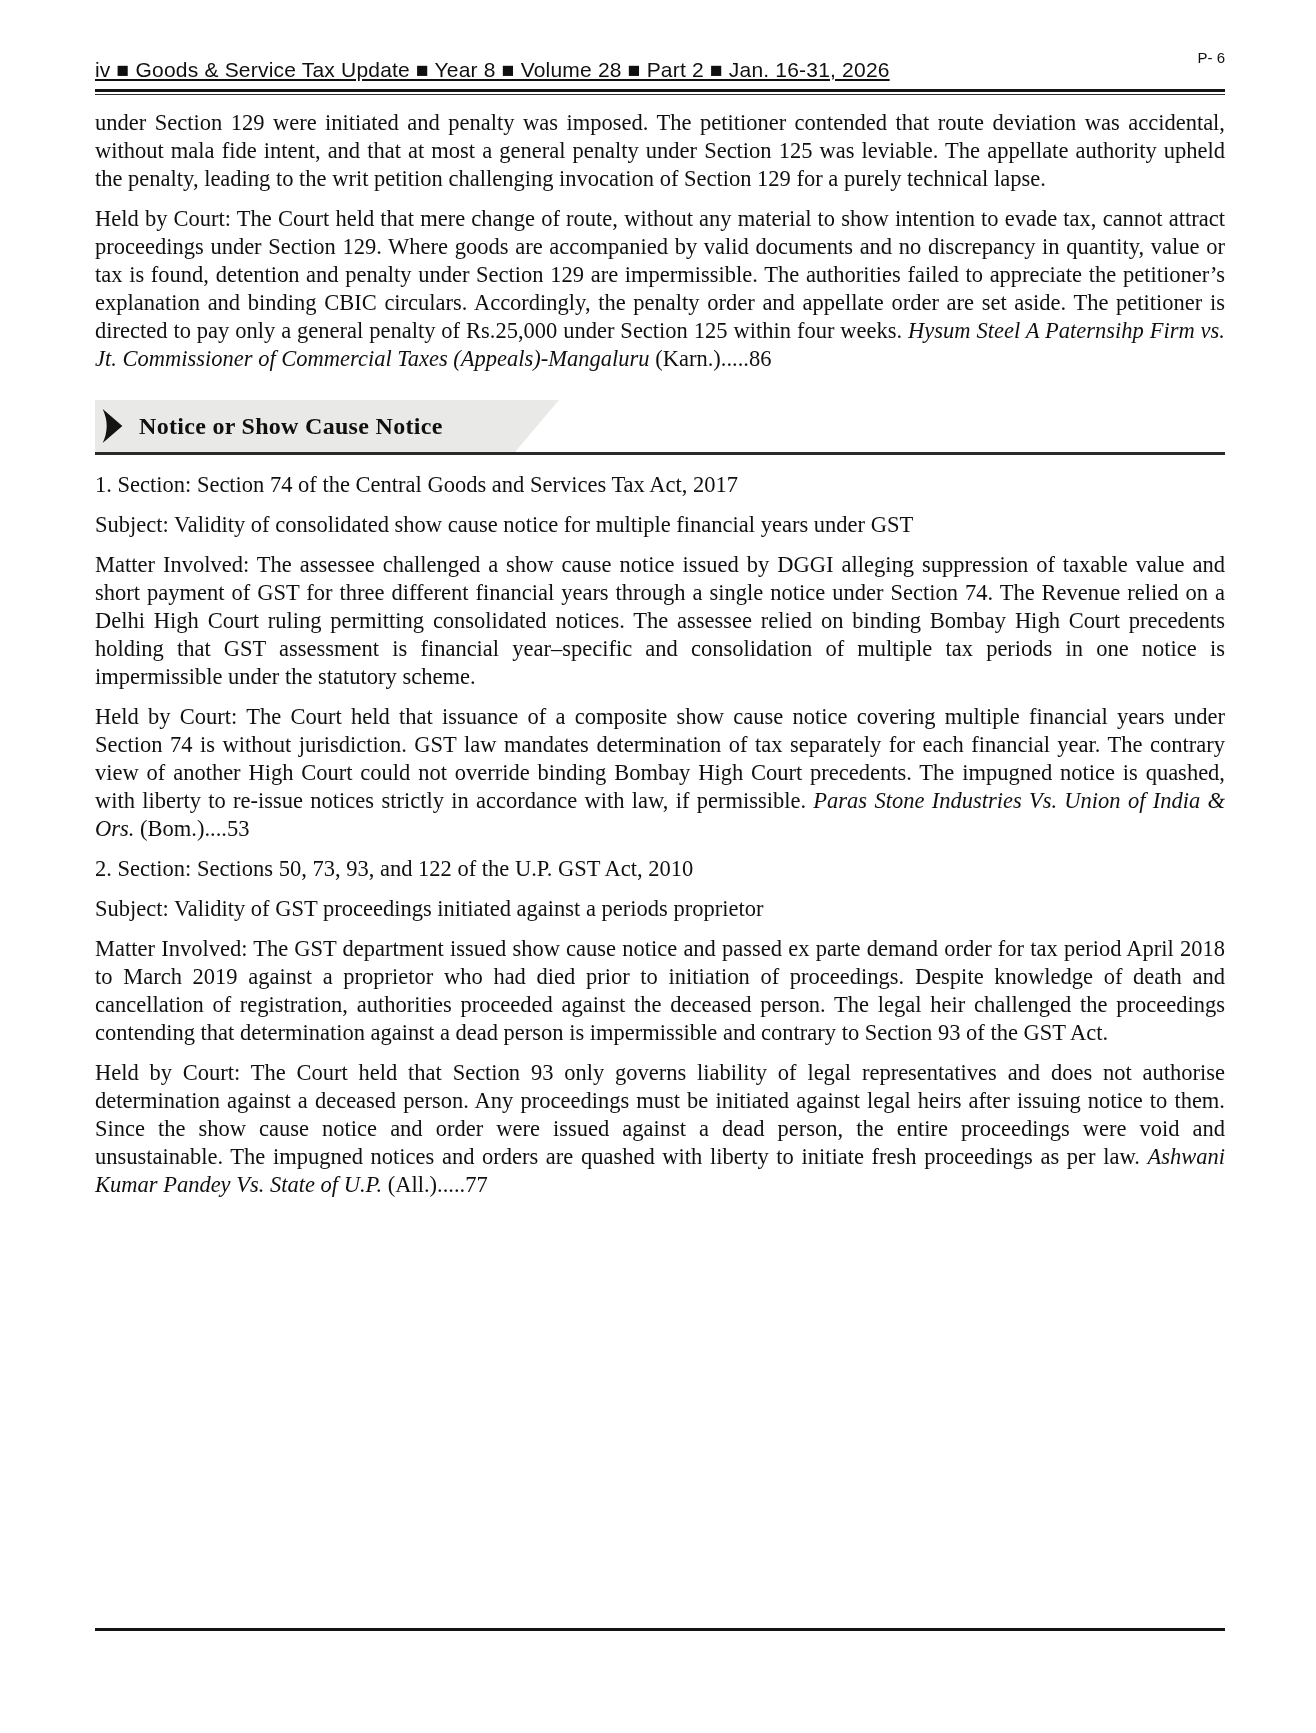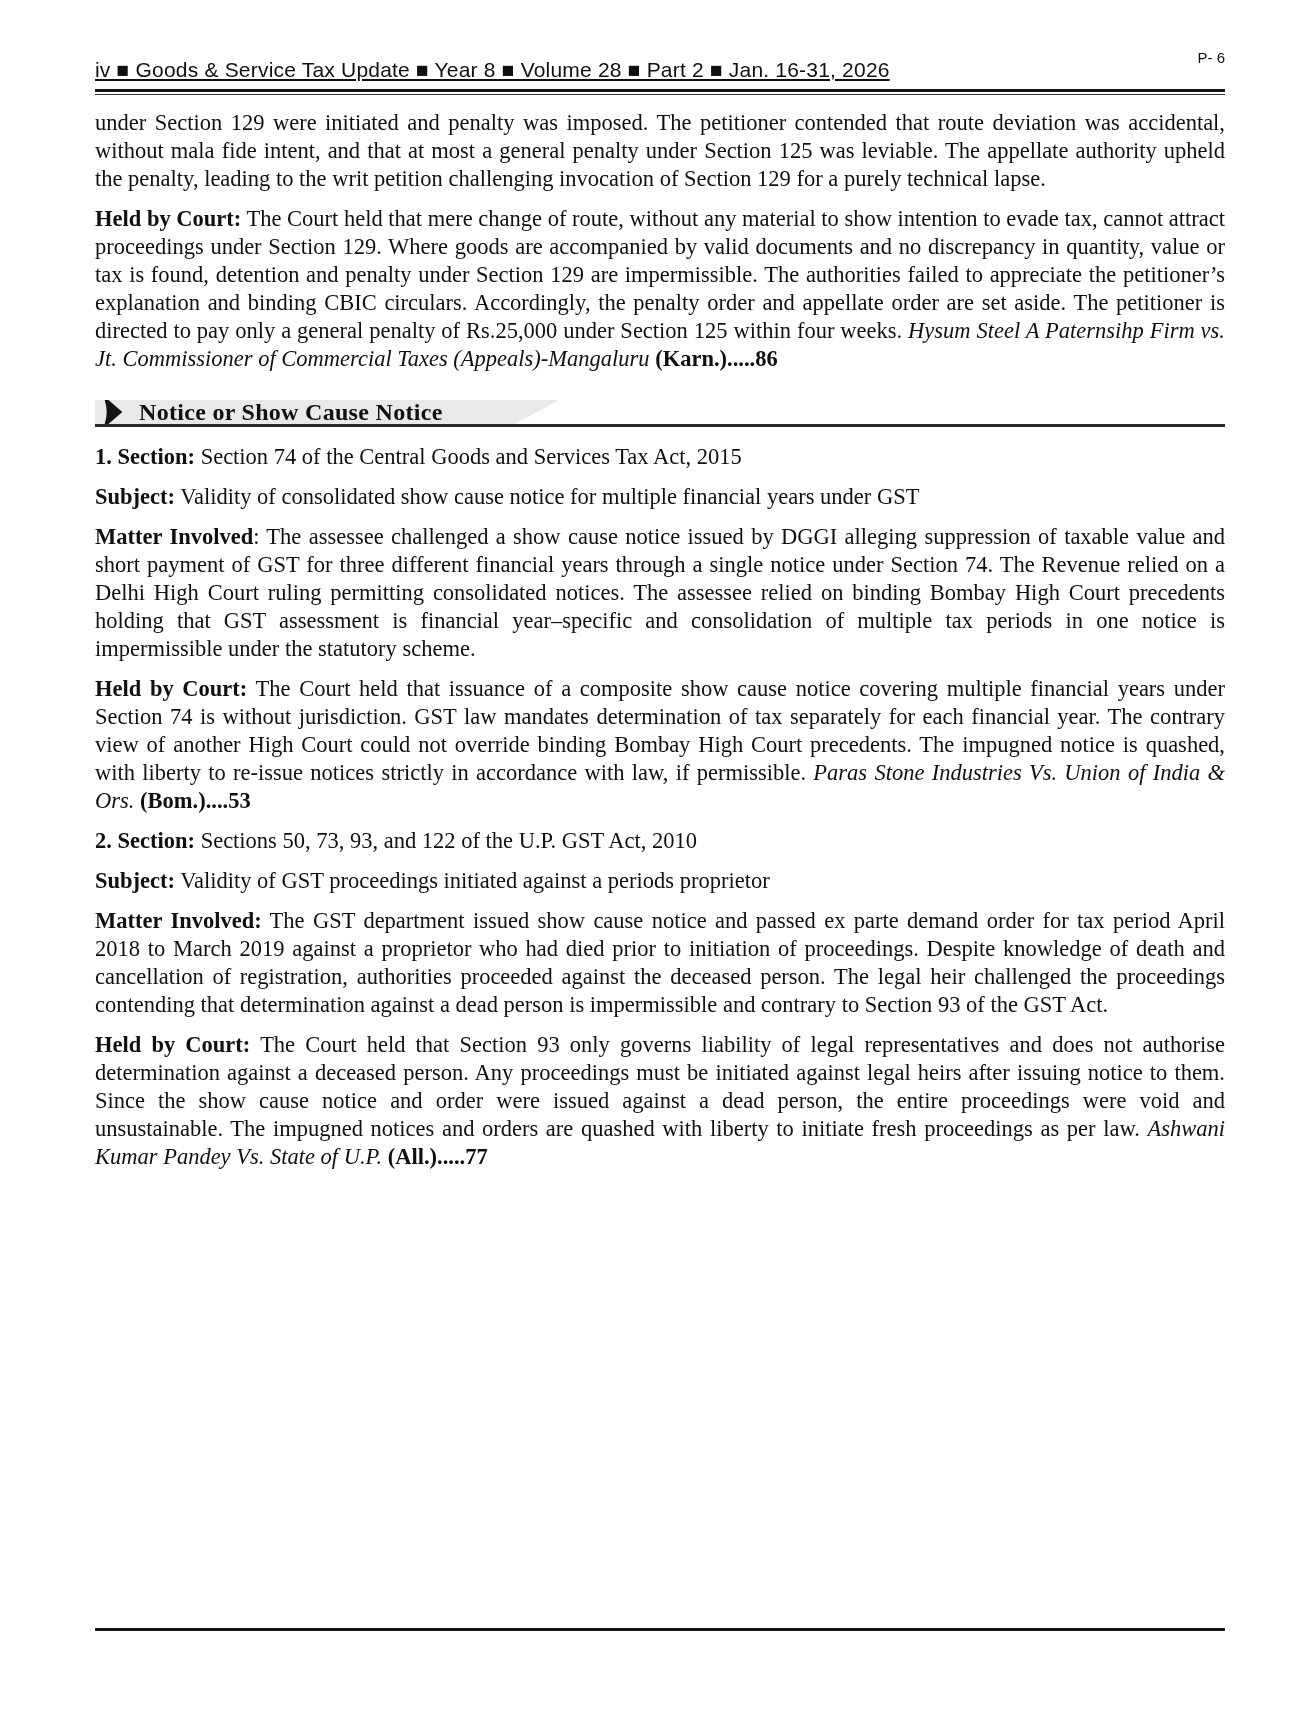--- a/index.html
+++ b/index.html
@@ -33,31 +33,31 @@
   }
   
   .body-text { margin-top: 14px; }
   .para {
     margin: 12px 0 0 0;
     font-size: 22.5px;
     line-height: 28px;
     text-align: justify;
     text-justify: inter-word;
   }
-  .para b { font-weight: bold; }
+  .para b { font-weight: normal; }
   .para i { font-style: italic; }
   
   .sec-head {
     margin: 27px 0 16px 0;
     border-bottom: 3px solid #2a2a2a;
     position: relative;
   }
   .sec-band {
     width: 464px;
-    height: 24px;
+    height: 52px;
     background: #e9e9e8;
     clip-path: polygon(0 0, 100% 0, calc(100% - 44px) 100%, 0 100%);
     display: flex;
     align-items: center;
   }
   .sec-arrow {
     width: 23px;
     height: 34px;
     margin-left: 6px;
     flex: 0 0 auto;
@@ -100,21 +100,21 @@
 
     <div class="sec-head">
       <div class="sec-band">
         <svg class="sec-arrow" viewBox="0 0 24 38" aria-hidden="true">
           <path d="M1,0 Q10,19 1,38 L23,19 Z"></path>
         </svg>
         <span class="sec-title">Notice or Show Cause Notice</span>
       </div>
     </div>
 
-    <p class="para"><b>1. Section:</b><span> Section 74 of the Central Goods and Services Tax Act, 2015</span></p>
+    <p class="para"><b>1. Section:</b><span> Section 74 of the Central Goods and Services Tax Act, 2017</span></p>
 
     <p class="para"><b>Subject:</b><span> Validity of consolidated show cause notice for multiple financial years under GST</span></p>
 
     <p class="para"><b>Matter Involved</b><span>: The assessee challenged a show cause notice issued by DGGI alleging suppression of taxable value and short payment of GST for three different financial years through a single notice under Section 74. The Revenue relied on a Delhi High Court ruling permitting consolidated notices. The assessee relied on binding Bombay High Court precedents holding that GST assessment is financial year–specific and consolidation of multiple tax periods in one notice is impermissible under the statutory scheme.</span></p>
 
     <p class="para"><b>Held by Court:</b><span> The Court held that issuance of a composite show cause notice covering multiple financial years under Section 74 is without jurisdiction. GST law mandates determination of tax separately for each financial year. The contrary view of another High Court could not override binding Bombay High Court precedents. The impugned notice is quashed, with liberty to re-issue notices strictly in accordance with law, if permissible. </span><i>Paras Stone Industries Vs. Union of India &amp; Ors. </i><b>(Bom.)....53</b></p>
 
     <p class="para"><b>2. Section:</b><span> Sections 50, 73, 93, and 122 of the U.P. GST Act, 2010</span></p>
 
     <p class="para"><b>Subject:</b><span> Validity of GST proceedings initiated against a periods proprietor</span></p>

